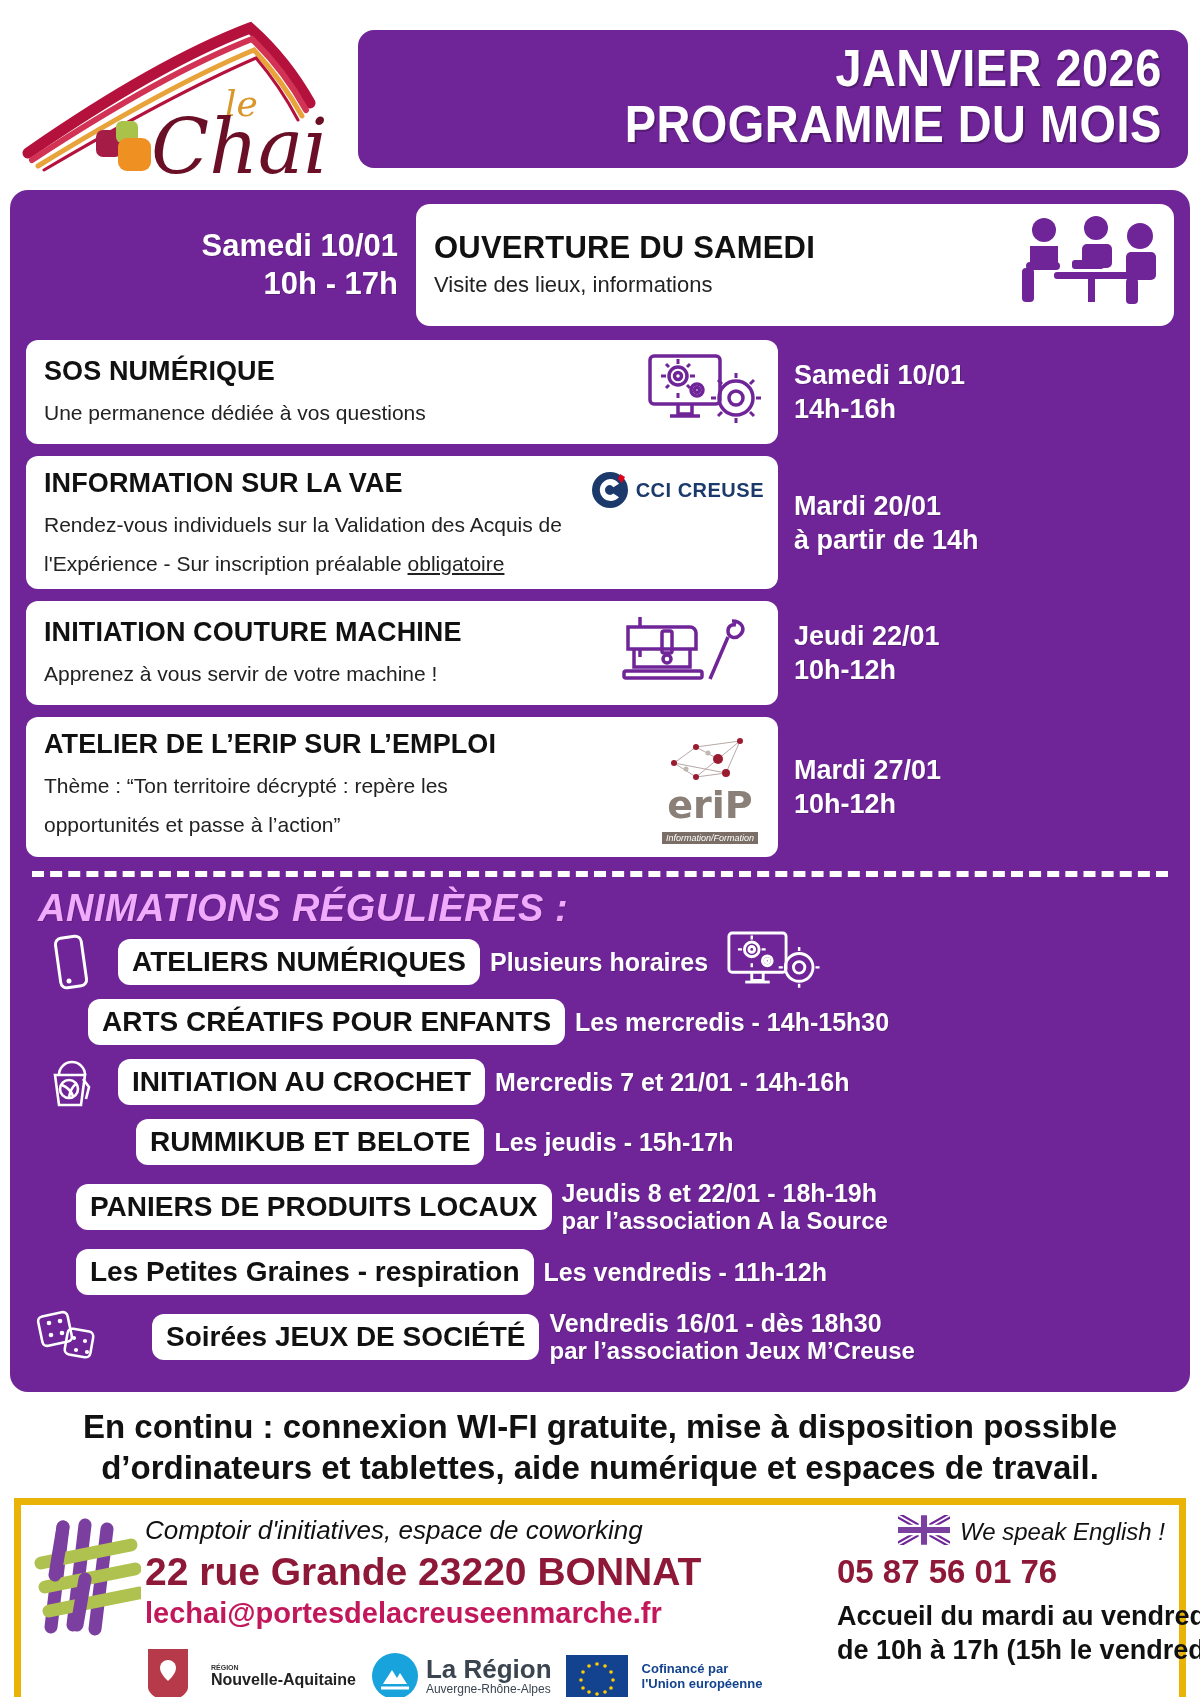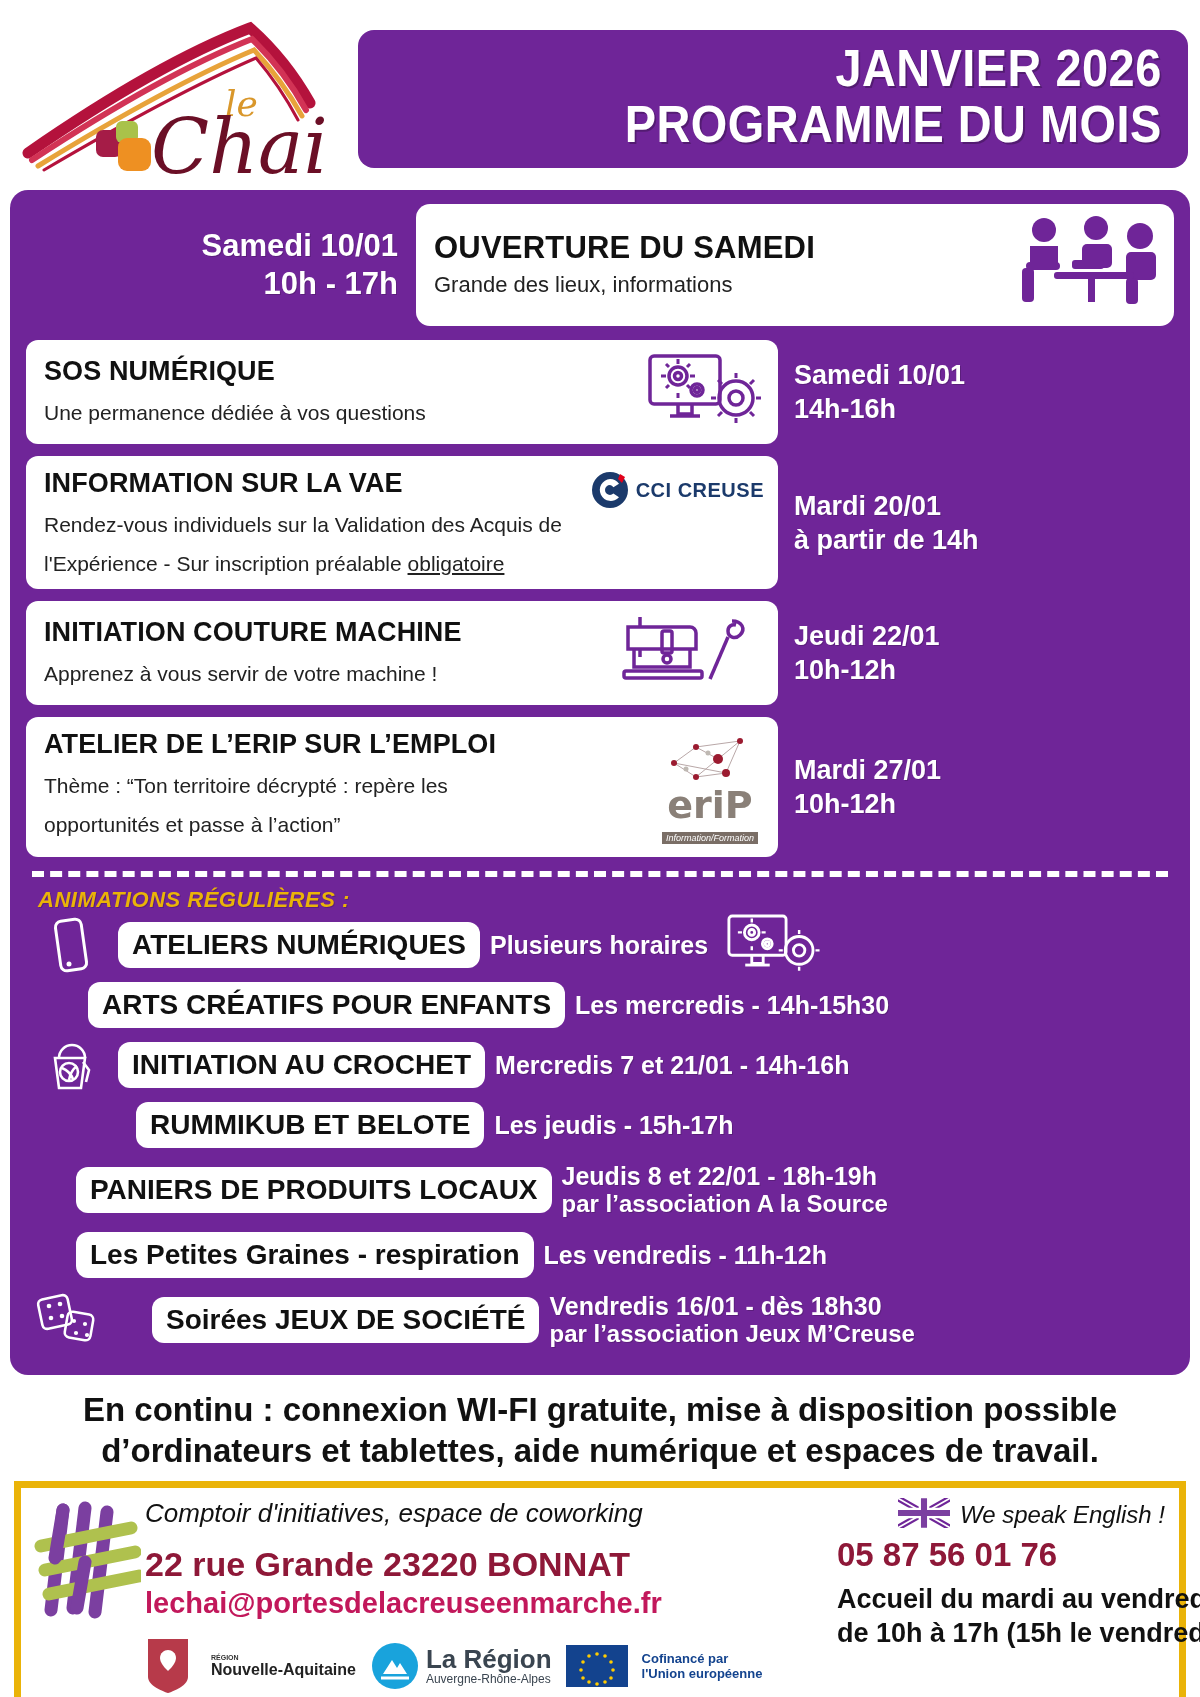--- a/index.html
+++ b/index.html
@@ -75,21 +75,21 @@
   }
   u { text-decoration: underline; }
 
   
   .dashed {
     border: 0; border-top: 6px dashed #ffffff;
     margin: 14px 6px 10px 6px; height:0;
   }
 
   .section-title {
-    color:#eab308; font-style: italic; font-weight: 800; font-size: 22px;
+    color:#f0abfc; font-style: italic; font-weight: 800; font-size: 38px;
     letter-spacing: .5px; margin: 2px 0 6px 12px;
     text-shadow: 1px 1px 0 rgba(0,0,0,.18);
   }
 
   
   .reg-row { display:flex; align-items:center; margin-bottom: 8px; height: 52px; }
   .reg-icon { width: 92px; flex:none; display:flex; align-items:center; justify-content:center; }
   .reg-pill {
     background:#fff; border-radius: 12px;
     display:flex; align-items:center; justify-content:center;
@@ -108,21 +108,21 @@
 
   
   .contact {
     margin: 0 14px 10px 14px; border:7px solid #eab308; background:#fff;
     display:flex; padding: 10px 12px 12px 12px; min-height: 208px;
   }
   .contact-left { flex: 1; display:flex; }
   .weave { width: 108px; flex:none; }
   .contact-text { padding-left: 4px; }
   .contact-text .tag { font-style: italic; font-size: 26px; color:#111; }
-  .contact-text .addr { font-size: 34px; font-weight: 800; color:#8E1838; margin-top: 16px; }
+  .contact-text .addr { font-size: 39px; font-weight: 800; color:#8E1838; margin-top: 4px; }
   .contact-text .mail { font-size: 29px; font-weight: 800; color:#C2185B; margin-top: 3px; }
   .logos { display:flex; align-items:center; gap: 14px; margin-top: 16px; }
 
   .contact-right { width: 330px; flex:none; text-align:left; padding-right: 2px; }
   .speak { display:flex; align-items:center; justify-content:flex-end; gap:10px; }
   .speak .lbl { font-style: italic; font-size: 24px; color:#111; }
   .phone { font-size: 33px; font-weight:800; color:#8E1838; margin-top: 4px; }
   .fb { display:flex; align-items:center; justify-content:flex-end; gap:2px; margin-top: 2px;}
   .fb .name { font-size:33px; font-weight:800; color:#8E1838; }
   .hours { font-size: 27px; font-weight: 800; color:#111; line-height:34px; margin-top: 8px; white-space:nowrap;}
@@ -161,21 +161,21 @@
   <div class="purple-body">
 
     <div class="feature-row">
       <div class="feature-date">
         <div>Samedi 10/01</div>
         <div>10h - 17h</div>
       </div>
       <div class="feature-card">
         <div class="txt">
           <h3>OUVERTURE DU SAMEDI</h3>
-          <p>Grande des lieux, informations</p>
+          <p>Visite des lieux, informations</p>
         </div>
         <div class="ico">
           <svg width="148" height="92" viewBox="0 0 148 92">
             <g fill="#6F2598">
               <circle cx="34" cy="14" r="12"></circle>
               <path d="M20 30h28v22H20z" rx="4"></path>
               <rect x="12" y="52" width="12" height="34" rx="4"></rect>
               <rect x="16" y="46" width="34" height="8" rx="4"></rect>
               <circle cx="86" cy="12" r="12"></circle>
               <rect x="72" y="28" width="30" height="24" rx="5"></rect>

